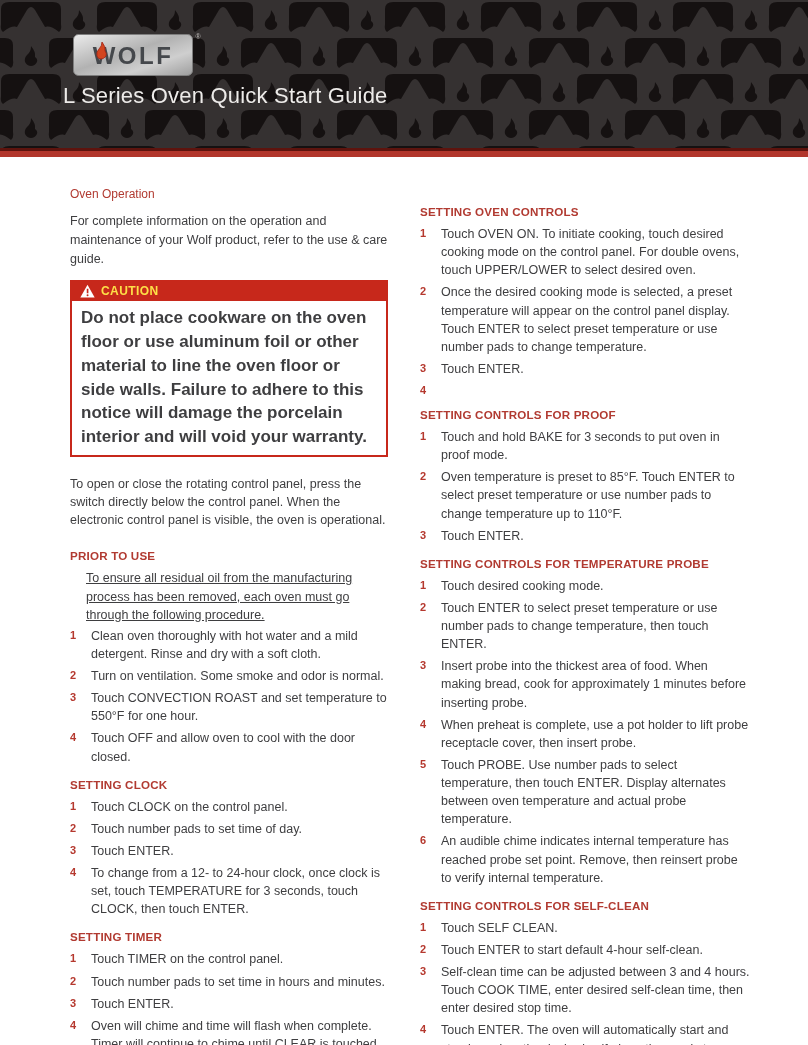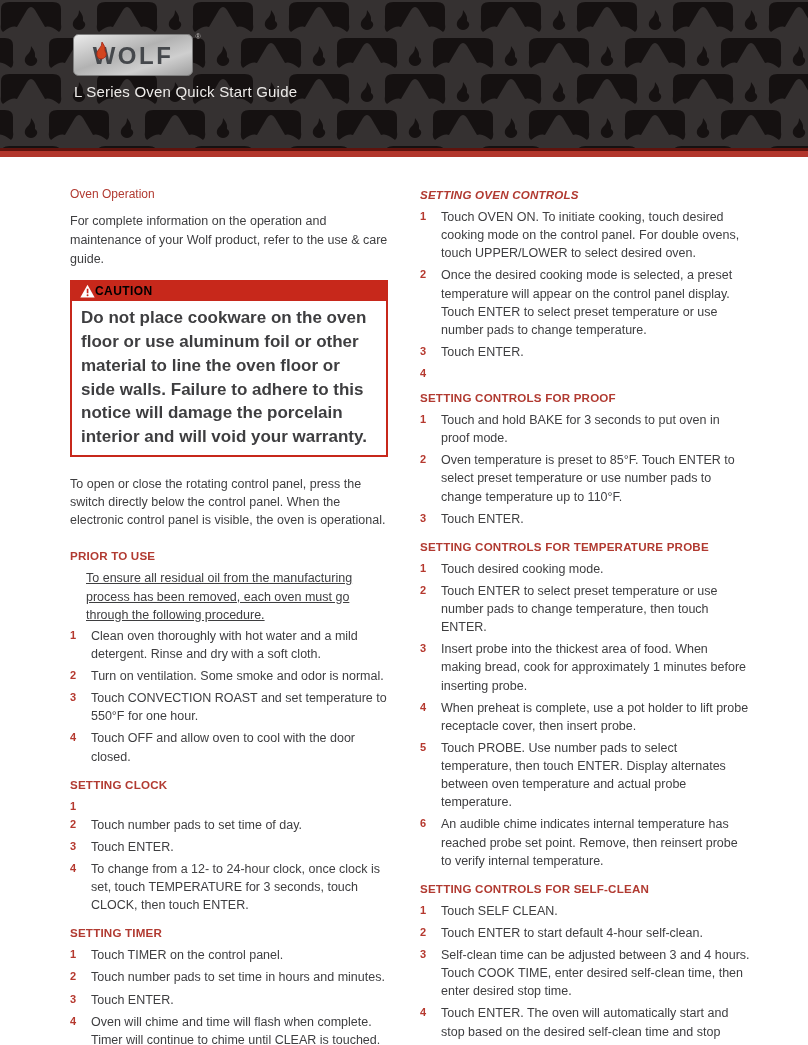--- a/index.html
+++ b/index.html
@@ -7,48 +7,48 @@
   .page {
     width:808px; height:1045px; background:#ffffff; position:relative;
     font-family:"Liberation Sans", sans-serif; color:#3e3e40; overflow:hidden;
     margin:0 auto;
   }
   
   .header { position:relative; height:148px; background:#353131; overflow:hidden; }
   .header-pattern { position:absolute; left:0; top:0; }
   .logo-wrap { position:absolute; left:72px; top:30px; }
   .header-title {
-    position:absolute; left:74px; top:83px; color:#edebe9;
-    font-size:15px; letter-spacing:0.2px;
+    position:absolute; left:63px; top:83px; color:#edebe9;
+    font-size:22px; letter-spacing:0.2px;
   }
   .red-divider { height:9px; background:linear-gradient(to bottom,#5e140e 0 3px,#b2362c 3px 100%); }
   
   .content { display:flex; padding:30px 58px 0 70px; gap:32px; }
   .col-left  { width:318px; flex:0 0 318px; }
   .col-right { flex:1; }
 
   .main-heading { font-size:12px; font-weight:400; color:#b13a31; margin:0 0 11px; }
   .intro { font-size:12.5px; font-weight:normal; line-height:1.5; margin:0 0 12px; }
 
   .caution-box { border:2px solid #c7281b; margin:0 0 18px; background:#ffffff; }
   .caution-head {
-    background:#c7281b; color:#000000; font-weight:bold; font-size:12px;
-    letter-spacing:0.4px; padding:2px 8px 3px; display:flex; align-items:center; 
+    background:#c7281b; color:#fde047; font-weight:bold; font-size:12px;
+    letter-spacing:0.4px; padding:2px 8px 3px; display:flex; align-items:center; gap:6px;
   }
   .caution-head svg { display:block; }
   .caution-body { padding:5px 9px 6px; font-size:17px; font-weight:bold; line-height:1.4; }
 
   .panel-para { font-size:12.5px; line-height:1.45; margin:0 0 20px; }
 
   .doc-section {}
   .section-head {
     color:#b13a31; font-weight:bold; font-size:11.6px; letter-spacing:0.2px;
     margin:12px 0 7px;
   }
-  .col-right .doc-section:first-child .section-head { margin-top:1px;font-style:italic; }
+  .col-right .doc-section:first-child .section-head { margin-top:18px; }
   .section-intro { font-size:12.5px; line-height:1.45; margin:0 16px 3px;text-decoration:underline; }
 
   .steps { list-style:none; }
   .step { display:flex; margin-bottom:4px; }
   .step-num {
     flex:0 0 21px; color:#b5382e; font-weight:bold; font-size:11px; padding-top:2px;
   }
   .step-text { font-size:12.5px; line-height:1.45; }
 </style>
 </head>
@@ -142,20 +142,21 @@
             <span class="step-text">Touch OFF and allow oven to cool with the door closed.</span>
           </li>
         </ol>
       </div>
 
       <div class="doc-section">
         <div class="section-head">SETTING CLOCK</div>
         <ol class="steps">
           <li class="step">
             <span class="step-num">1</span>
+            <span class="step-text">Touch CLOCK on the control panel.</span>
           </li>
           <li class="step">
             <span class="step-num">2</span>
             <span class="step-text">Touch number pads to set time of day.</span>
           </li>
           <li class="step">
             <span class="step-num">3</span>
             <span class="step-text">Touch ENTER.</span>
           </li>
           <li class="step">

